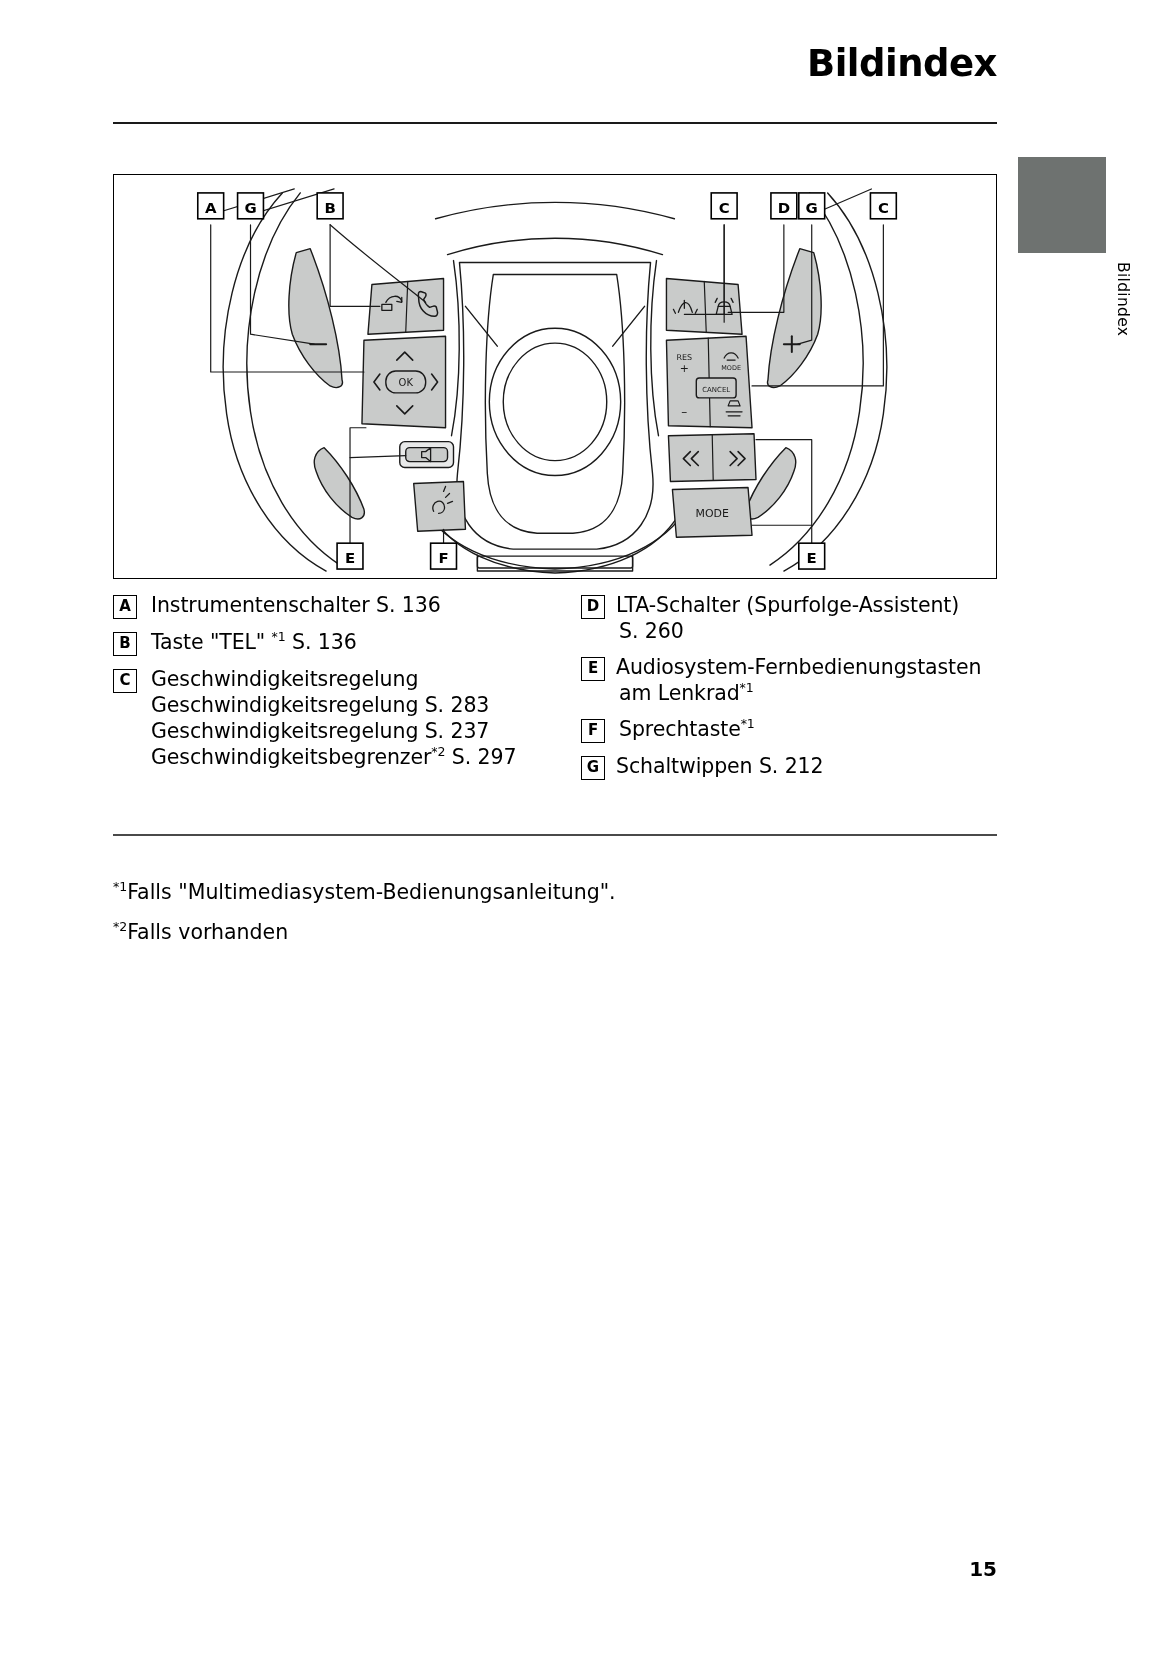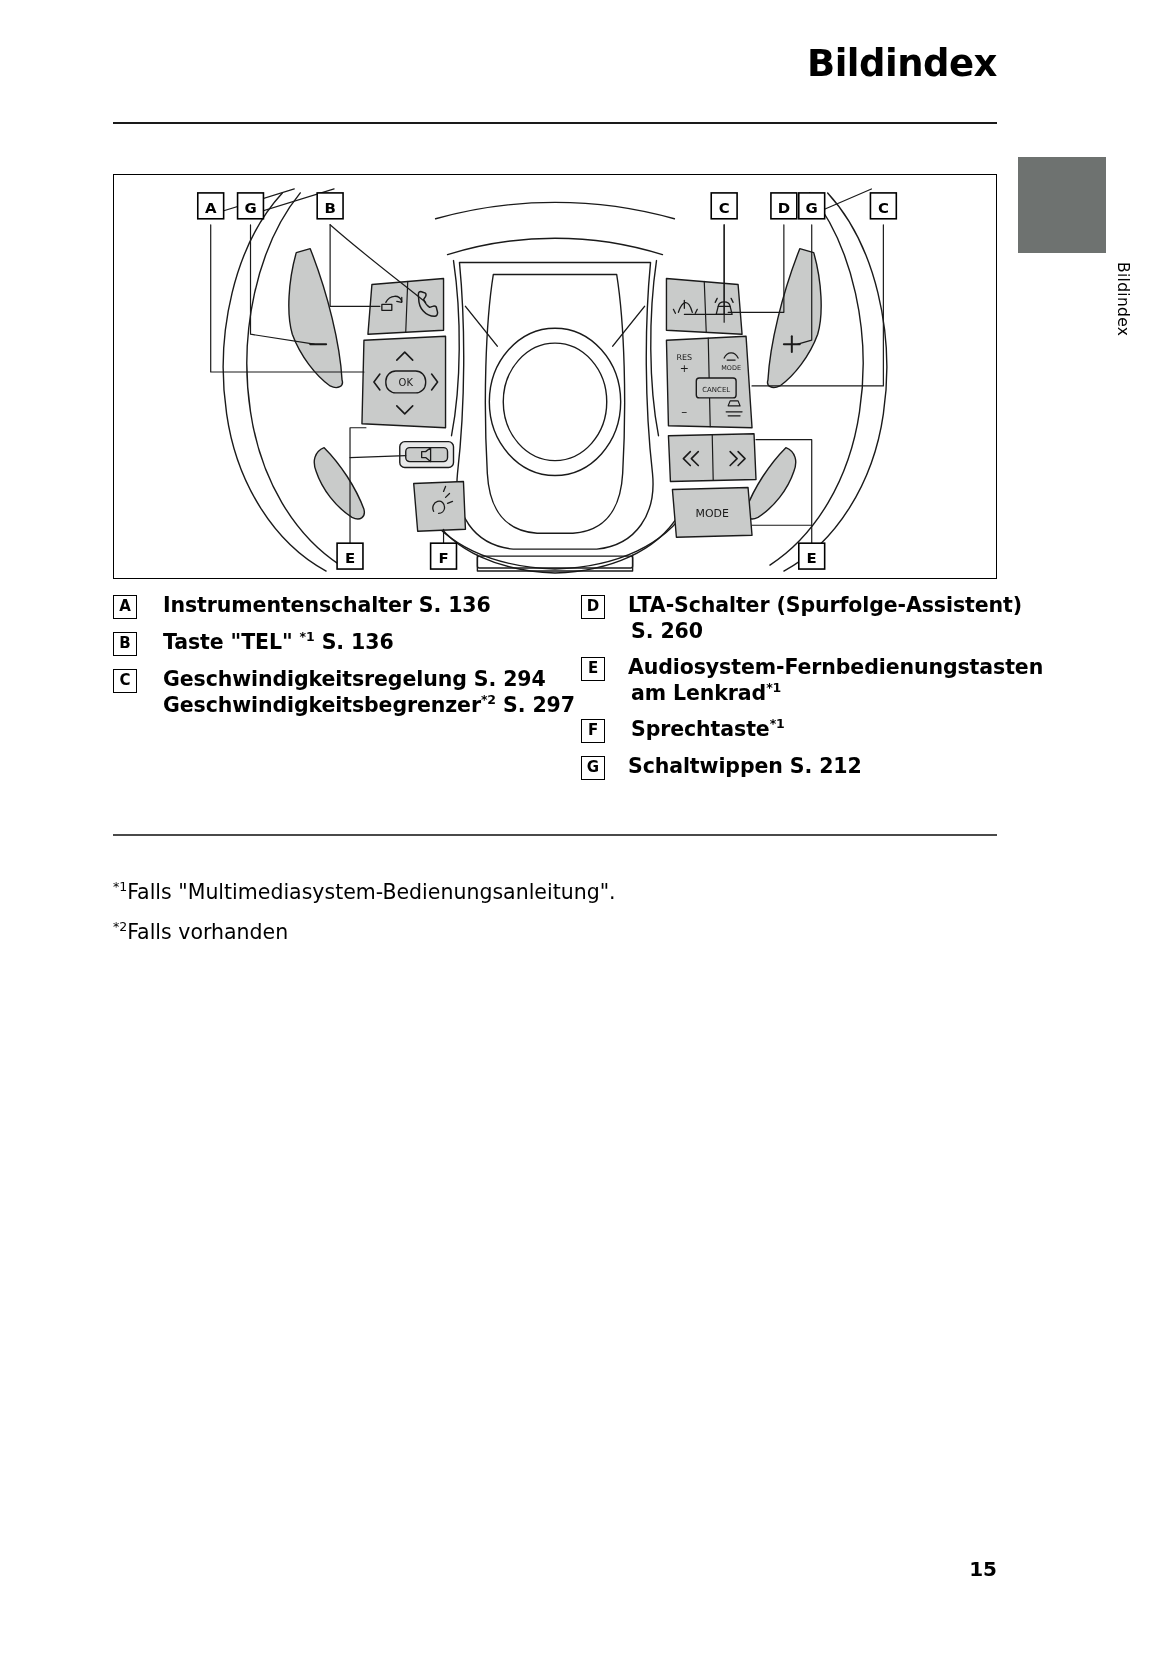--- a/index.html
+++ b/index.html
@@ -94,25 +94,24 @@
     border: 1.5px solid #000;
     box-sizing: border-box;
     font-size: 15px;
     font-weight: bold;
     line-height: 21px;
     text-align: center;
     margin-top: 3px;
     font-family: "DejaVu Sans", "Liberation Sans", sans-serif;
   }
   .legend-text {
-    margin-left: 26px;
+    margin-left: 14px;
     font-size: 20.5px;
     line-height: 26px;
     letter-spacing: -0.1px;
-    font-weight: bold;
   }
   .legend-text .ln { display: block; white-space: nowrap; }
   .legend-text .ln.indent { margin-left: -3px; }
   sup.fn {
     font-size: 12.5px;
     vertical-align: super;
     line-height: 0;
   }
 
   .legend-rule {
@@ -385,21 +384,23 @@
     <div class="legend-row">
       <div class="tagbox">B</div>
       <div class="legend-text">
         <span class="ln">Taste "TEL" <sup class="fn">*1</sup> S. 136</span>
       </div>
     </div>
 
     <div class="legend-row">
       <div class="tagbox">C</div>
       <div class="legend-text">
-        <span class="ln">Geschwindigkeitsregelung S. 294</span>
+        <span class="ln">Geschwindigkeitsregelung</span>
+        <span class="ln">Geschwindigkeitsregelung S. 283</span>
+        <span class="ln">Geschwindigkeitsregelung S. 237</span>
         <span class="ln">Geschwindigkeitsbegrenzer<sup class="fn">*2</sup> S. 297</span>
       </div>
     </div>
 
   </div>
 
   <div class="legend-col right">
 
     <div class="legend-row">
       <div class="tagbox">D</div>

